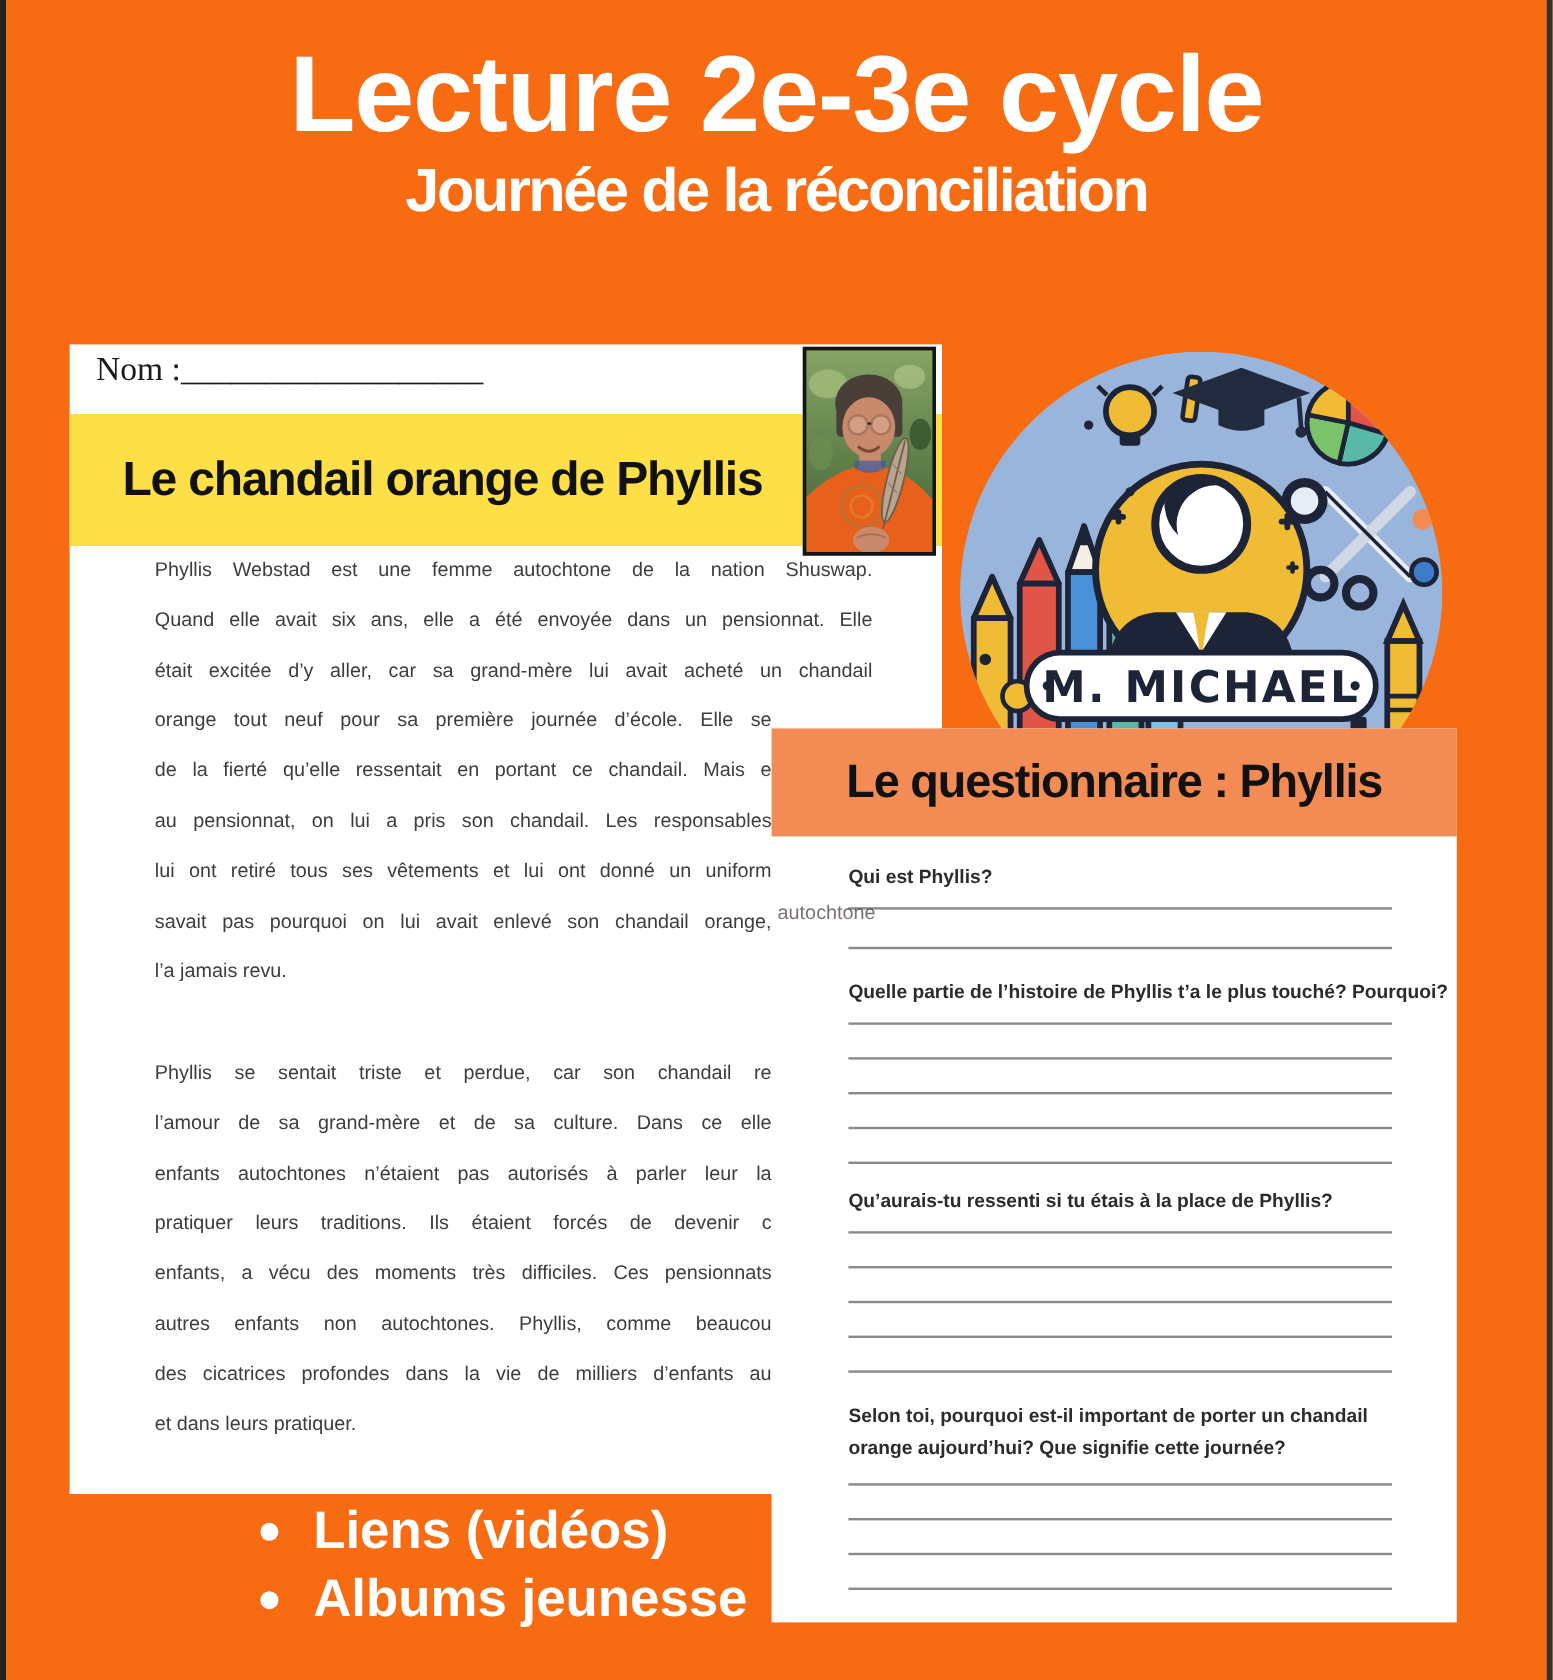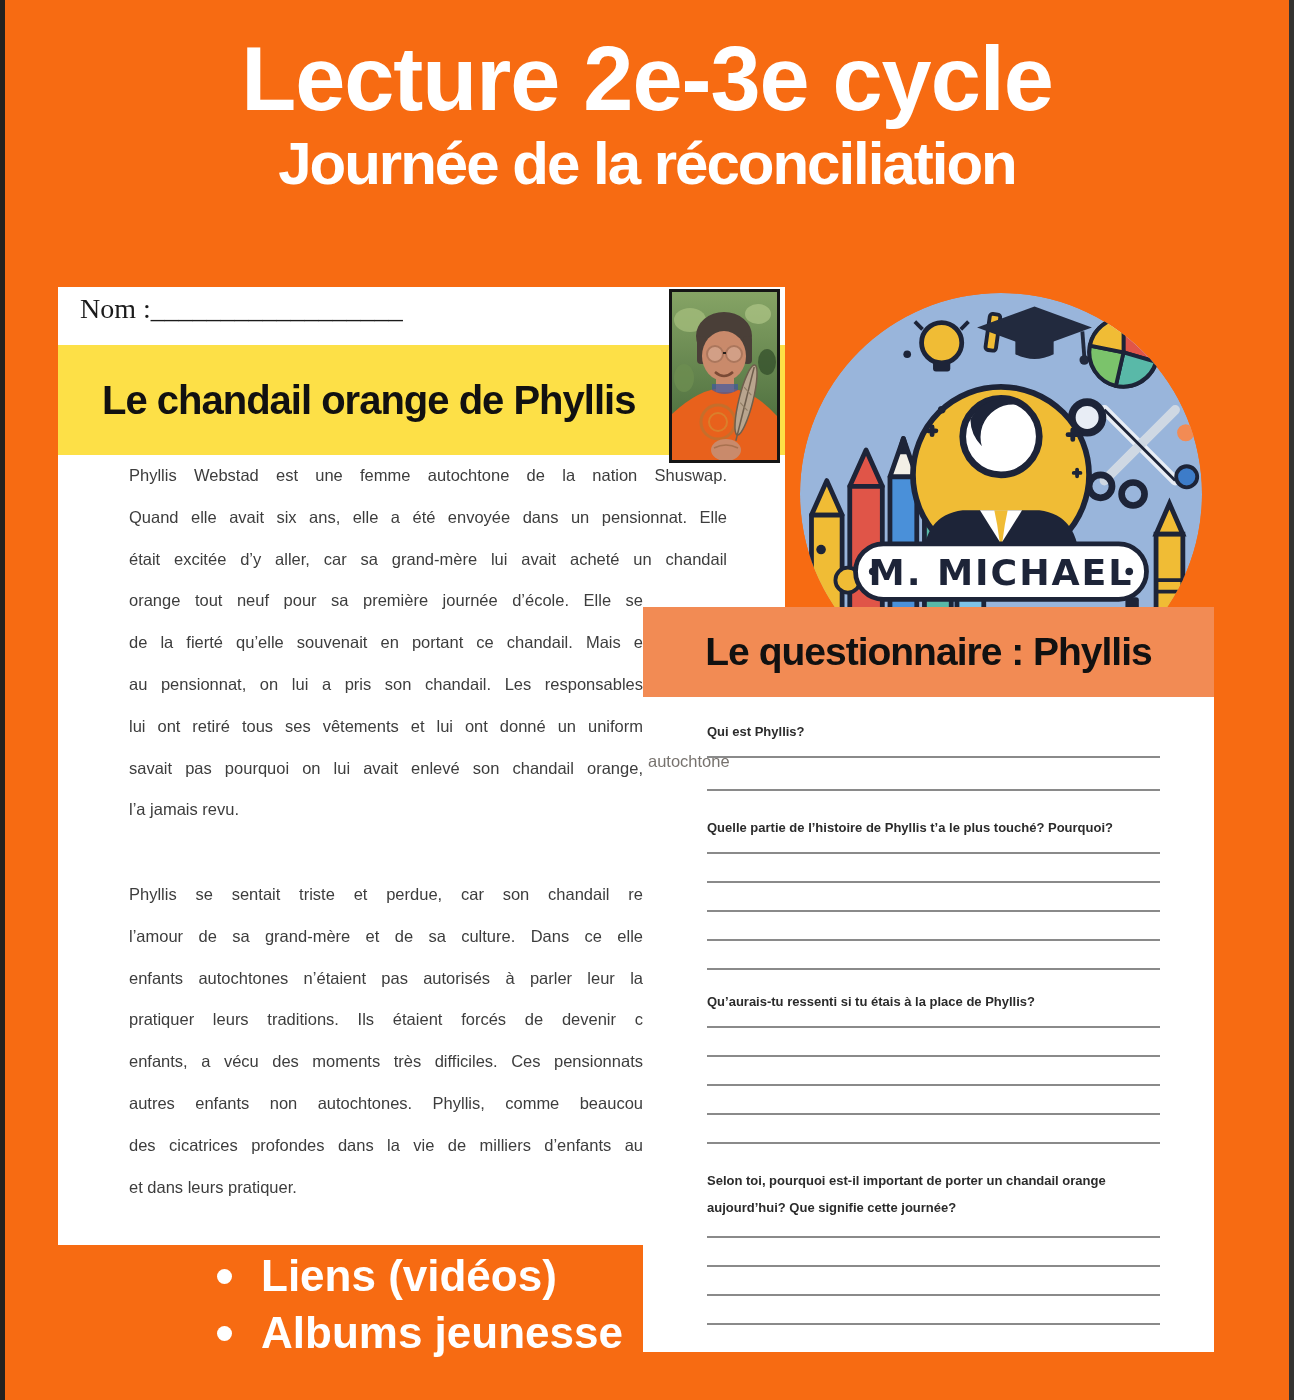--- a/index.html
+++ b/index.html
@@ -5,21 +5,21 @@
   html,body{margin:0;padding:0;}
   body{font-family:"Liberation Sans",sans-serif;}
   .stage{position:relative;width:1294px;height:1400px;background:#F76B12;overflow:hidden;}
   .edge{position:absolute;top:0;height:1400px;background:#24221f;}
   .edge.left{left:0;width:5px;}
   .edge.right{right:0;width:5px;background:#343230;}
 
   
   .hero{position:absolute;left:5px;right:5px;top:30px;text-align:center;color:#fff;font-weight:bold;}
   .hero .l1{font-size:90px;letter-spacing:-1px;line-height:1.1;}
-  .hero .l2{font-size:60px;letter-spacing:-2px;line-height:1.18;}
+  .hero .l2{font-size:51px;letter-spacing:-2px;line-height:1.18;}
 
   
   .page1{position:absolute;left:58px;top:287px;width:727px;height:958px;background:#fff;z-index:1;}
   .nameline{position:absolute;left:22px;top:6px;font-family:"Liberation Serif",serif;font-size:28px;color:#1b1b1b;}
   .p1banner{position:absolute;left:0;top:58px;width:727px;height:110px;background:#fde047;}
   .p1banner .btitle{position:absolute;left:44px;top:50%;transform:translateY(-50%);
     font-size:40px;font-weight:bold;color:#111;letter-spacing:-1px;white-space:nowrap;}
   .photo{position:absolute;left:611px;top:2px;width:105px;height:168px;border:3px solid #151515;background:#587a42;z-index:3;}
   .photo svg{display:block;}
 
@@ -34,21 +34,21 @@
   
   .logo{position:absolute;left:800px;top:293px;width:402px;height:402px;border-radius:50%;overflow:hidden;z-index:2;}
   .logo svg{display:block;}
 
   
   .page2{position:absolute;left:643px;top:607px;width:571px;height:745px;background:#fff;z-index:4;}
   .p2banner{position:absolute;left:0;top:0;width:571px;height:90px;background:#F28B54;}
   .p2banner .btitle{position:absolute;left:0;right:0;top:50%;transform:translateY(-50%);text-align:center;
     font-size:39px;font-weight:bold;color:#111;letter-spacing:-1px;white-space:nowrap;}
   .qblock{position:absolute;left:64px;width:470px;}
-  .qblock .qlabel{font-size:13px;font-weight:bold;color:#2b2b2b;line-height:18px;}
+  .qblock .qlabel{font-size:16px;font-weight:bold;color:#2b2b2b;line-height:18px;}
   .qblock .qlabel.nowrap{white-space:nowrap;}
   .ans{width:453px;height:0;border-top:2px solid #8a8a8a;margin-top:27px;}
   .ans.first{margin-top:15px;}
   .q1{top:116px;} .q2{top:212px;} .q3{top:386px;} .q4{top:560px;}
 
   
   .bullets{position:absolute;left:186px;top:1230px;z-index:2;list-style:none;margin:17px;padding:0;}
   .bullets li{position:relative;padding-left:58px;color:#fff;font-size:44px;font-weight:bold;line-height:57px;white-space:nowrap;}
   .bullets li .dot{position:absolute;left:14px;top:22px;width:15px;height:15px;border-radius:50%;background:#fff;}
 </style>
@@ -111,21 +111,21 @@
         <ellipse cx="54" cy="158" rx="15" ry="11" fill="#C98A6B"></ellipse>
         <path d="M42,156 Q54,150 66,156" stroke="#a8714f" stroke-width="1.5" fill="none"></path>
       </svg>
     </div>
 
     <div class="story para1">
       <div class="ln">Phyllis Webstad est une femme autochtone de la nation Shuswap.</div>
       <div class="ln">Quand elle avait six ans, elle a été envoyée dans un pensionnat. Elle</div>
       <div class="ln">était excitée d’y aller, car sa grand-mère lui avait acheté un chandail</div>
       <div class="ln cut">orange tout neuf pour sa première journée d’école. Elle se</div>
-      <div class="ln cut">de la fierté qu’elle souvenait en portant ce chandail. Mais e</div>
+      <div class="ln cut">de la fierté qu’elle ressentait en portant ce chandail. Mais e</div>
       <div class="ln cut">au pensionnat, on lui a pris son chandail. Les responsables</div>
       <div class="ln cut">lui ont retiré tous ses vêtements et lui ont donné un uniform</div>
       <div class="ln cut">savait pas pourquoi on lui avait enlevé son chandail orange,</div>
       <div class="ln end">l’a jamais revu.</div>
     </div>
 
     <div class="story para2">
       <div class="ln cut">Phyllis se sentait triste et perdue, car son chandail re</div>
       <div class="ln cut">l’amour de sa grand-mère et de sa culture. Dans ce elle</div>
       <div class="ln cut">enfants autochtones n’étaient pas autorisés à parler leur la</div>

